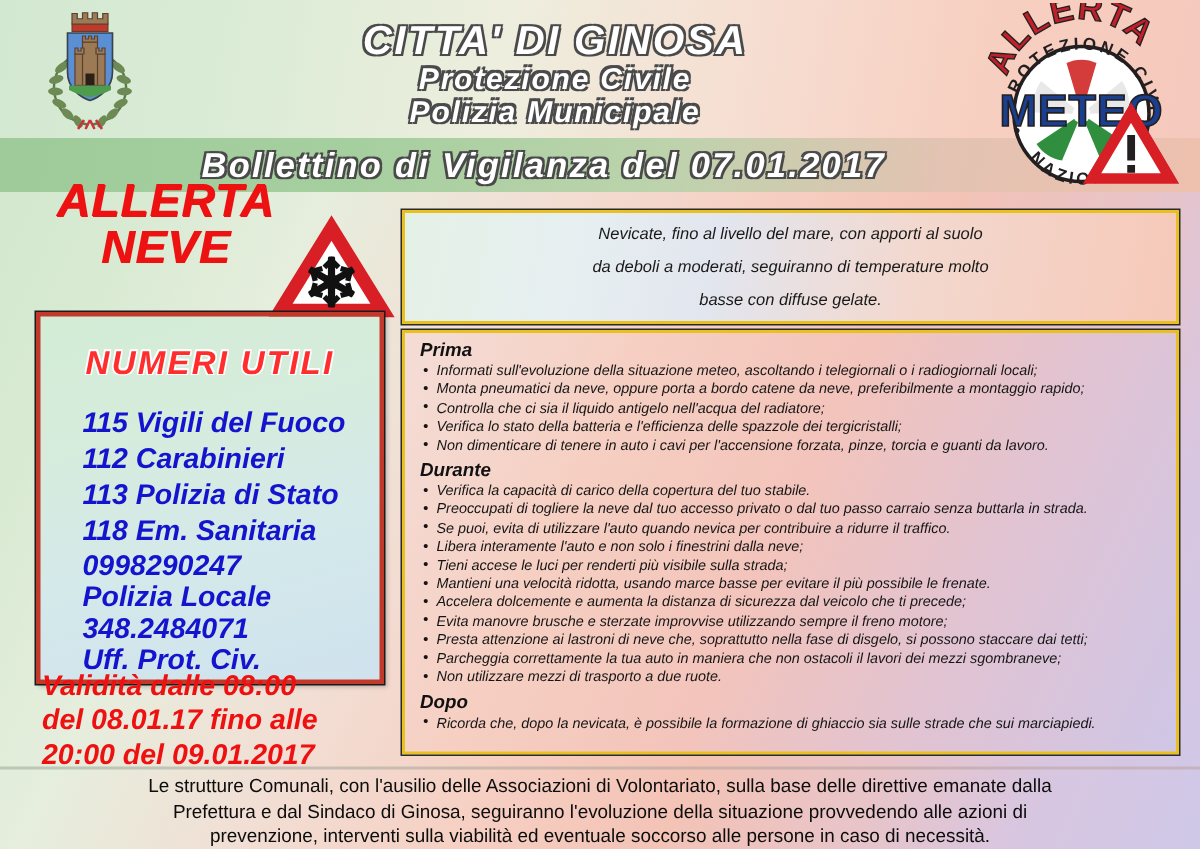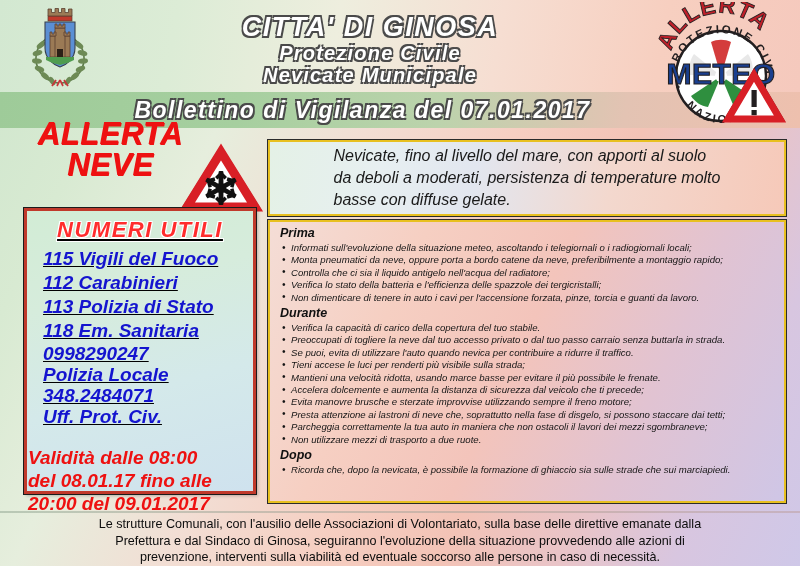--- a/index.html
+++ b/index.html
@@ -111,46 +111,45 @@
 
   .snow-triangle {
     position: absolute;
     left: 178px; top: 143px;
     width: 86px; height: 70px;
   }
 
   .numbers-box {
     position: absolute;
     left: 24px; top: 208px;
-    width: 232px; height: 286px;
+    width: 232px; height: 248px;
     box-sizing: border-box;
     border: 3px solid #c0392b;
     outline: 1px solid #1b1b1b;
     background: linear-gradient(165deg,
         #d2ecd5 0%, #d6ecdc 30%, #d4e9ea 62%, #cfe2ee 100%);
     box-shadow: 2px 2px 3px rgba(0,0,0,0.22);
-    padding: 6px 0 0 0;
-    text-decoration: underline;
+    padding: 18px 0 0 0;
   }
   .numeri-title {
     text-align: center;
     color: #ff2d2d;
     font-weight: bold;
     font-style: italic;
     font-size: 22px;
     letter-spacing: 1.5px;
     text-shadow:
       -1px -1px 0 #ffffff,
        1px -1px 0 #ffffff,
       -1px  1px 0 #ffffff,
        1px  1px 0 #ffffff;
     margin-bottom: 3px;
   }
   .num-list {
-    margin: 4px; padding: 0 0 0 12px;
+    margin: 16px; padding: 0 0 0 12px;
     list-style: none;
   }
   .num-list li {
     color: #1414cf;
     font-weight: bold;
     font-style: italic;
     font-size: 19px;
     line-height: 24px;
     white-space: nowrap;
   }
@@ -177,23 +176,23 @@
     outline: 1px solid #2b2b2b;
     background: linear-gradient(100deg,
         #e4f1e6 0%, #e7eff1 22%, #e2e6ef 40%,
         #f3d8ce 66%, #f6c9b9 100%);
     display: flex;
     align-items: center;
     justify-content: center;
     padding: 0 10px;
   }
   .forecast-text {
-    text-align: left;
-    font-style: italic;
-    font-size: 16px;
+    text-align: center;
+    font-style: italic;
+    font-size: 11px;
     line-height: 22px;
     color: #1a1a1a;
   }
 
   .advice-box {
     position: absolute;
     left: 268px; top: 220px;
     width: 518px; height: 283px;
     box-sizing: border-box;
     border: 2px solid #e8c020;
@@ -303,21 +302,21 @@
       <path d="M38 33 L38 29 L40 29 L40 31 L42 31 L42 29 L44 29 L44 33 Z"></path>
       <path d="M29 25 L29 21 L31 21 L31 23 L33 23 L33 21 L35 21 L35 23 L37 23 L37 21 L39 21 L39 25 Z"></path>
     </g>
     <path d="M31 46 L37 46 L37 54 L31 54 Z" fill="#2b2017"></path>
     <path d="M20 54 L48 54 L48 57 C44 59 39 61 34 62 C29 61 24 59 20 57 Z" fill="#4f9c4f"></path>
   </svg>
 
   <div class="title-block">
     <div class="outlined title-main">CITTA' DI GINOSA</div>
     <div class="outlined title-sub">Protezione Civile</div>
-    <div class="outlined title-sub">Nevicate Municipale</div>
+    <div class="outlined title-sub">Polizia Municipale</div>
   </div>
 
   <div class="outlined bulletin-title">Bollettino di Vigilanza del 07.01.2017</div>
 
   <svg class="logo" viewBox="0 0 134 128">
     <defs>
       <path id="ringTop" d="M22 76 A45 45 0 0 1 112 76"></path>
       <path id="ringBottom" d="M24 78 A43 43 0 0 0 110 78"></path>
       <path id="arcTop" d="M16 62 A51 51 0 0 1 118 62"></path>
     </defs>
@@ -399,41 +398,42 @@
 
   <div class="validity">
     <div>Validità dalle 08:00</div>
     <div>del 08.01.17 fino alle</div>
     <div>20:00 del 09.01.2017</div>
   </div>
 
   <div class="forecast-box">
     <div class="forecast-text">
       <div>Nevicate, fino al livello del mare, con apporti al suolo</div>
-      <div>da deboli a moderati, persistenza di temperature molto</div>
+      <div>da deboli a moderati, seguiranno di temperature molto</div>
       <div>basse con diffuse gelate.</div>
     </div>
   </div>
 
   <div class="advice-box">
 
     <div class="phase-title">Prima</div>
     <ul class="advice-list">
       <li>Informati sull'evoluzione della situazione meteo, ascoltando i telegiornali o i radiogiornali locali;</li>
       <li>Monta pneumatici da neve, oppure porta a bordo catene da neve, preferibilmente a montaggio rapido;</li>
       <li>Controlla che ci sia il liquido antigelo nell'acqua del radiatore;</li>
       <li>Verifica lo stato della batteria e l'efficienza delle spazzole dei tergicristalli;</li>
       <li>Non dimenticare di tenere in auto i cavi per l'accensione forzata, pinze, torcia e guanti da lavoro.</li>
     </ul>
 
     <div class="phase-title">Durante</div>
     <ul class="advice-list">
       <li>Verifica la capacità di carico della copertura del tuo stabile.</li>
       <li>Preoccupati di togliere la neve dal tuo accesso privato o dal tuo passo carraio senza buttarla in strada.</li>
       <li>Se puoi, evita di utilizzare l'auto quando nevica per contribuire a ridurre il traffico.</li>
+      <li>Libera interamente l'auto e non solo i finestrini dalla neve;</li>
       <li>Tieni accese le luci per renderti più visibile sulla strada;</li>
       <li>Mantieni una velocità ridotta, usando marce basse per evitare il più possibile le frenate.</li>
       <li>Accelera dolcemente e aumenta la distanza di sicurezza dal veicolo che ti precede;</li>
       <li>Evita manovre brusche e sterzate improvvise utilizzando sempre il freno motore;</li>
       <li>Presta attenzione ai lastroni di neve che, soprattutto nella fase di disgelo, si possono staccare dai tetti;</li>
       <li>Parcheggia correttamente la tua auto in maniera che non ostacoli il lavori dei mezzi sgombraneve;</li>
       <li>Non utilizzare mezzi di trasporto a due ruote.</li>
     </ul>
 
     <div class="phase-title">Dopo</div>

